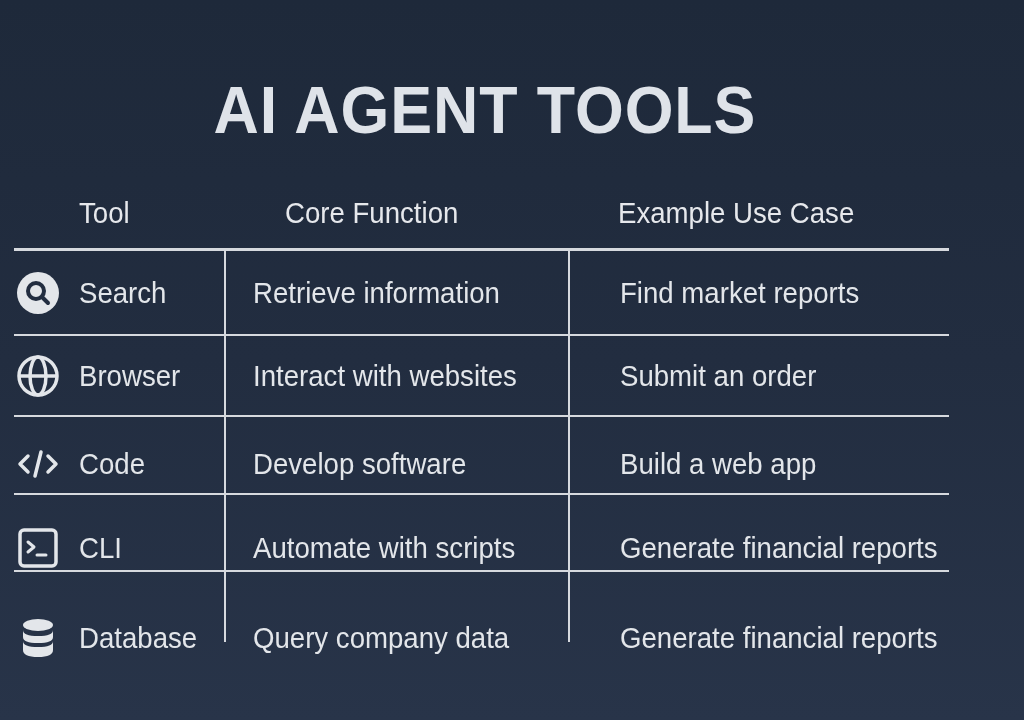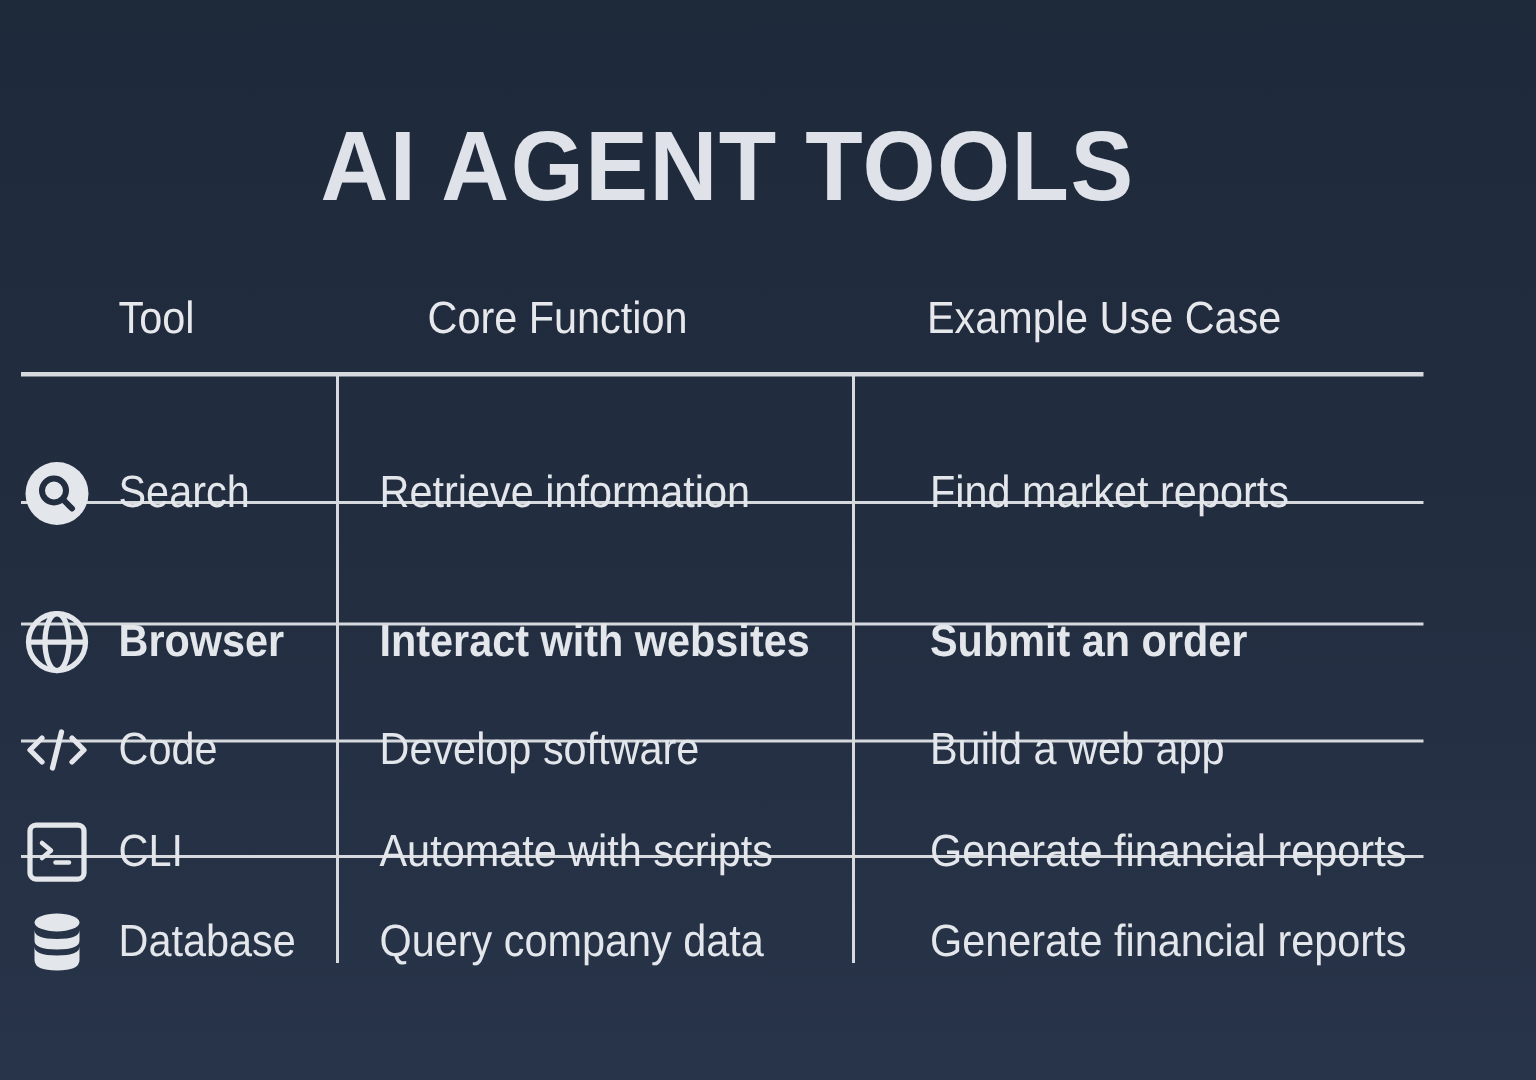--- a/index.html
+++ b/index.html
@@ -14,21 +14,21 @@
     font-size: 66px; font-weight: bold; letter-spacing: 1px; color: #dfe3e9;
     transform: scaleX(0.95); transform-origin: center;
   }
   .hdr {
     position: absolute; top: 196px; font-size: 30px; color: #e6e8ec;
     transform: scaleX(0.92); transform-origin: left;
   }
   .hline { position: absolute; height: 2px; background: #d6d9de; left: 14px; width: 935px; }
   .hline.top { height: 3px; }
   .vline { position: absolute; width: 2px; background: #d6d9de; top: 249px; height: 393px; }
-  .row { position: absolute; left: 0; width: 1024px; height: 40px; margin-top: 36px; }
+  .row { position: absolute; left: 0; width: 1024px; height: 40px; }
   .icon { position: absolute; left: 16px; top: 0; width: 44px; height: 40px; display: flex; align-items: center; justify-content: center; }
   .cell { position: absolute; top: 0; line-height: 40px; font-size: 30px; color: #e3e6ea; white-space: nowrap; transform: scaleX(0.92); transform-origin: left; }
   .c1 { left: 79px; }
   .c2 { left: 253px; }
   .c3 { left: 620px; }
 </style>
 </head>
 <body>
 
 <div class="title">AI AGENT TOOLS</div>
@@ -53,21 +53,21 @@
         <circle cx="22" cy="22" r="21" fill="#e3e6ea"></circle>
         <circle cx="20" cy="20" r="8" fill="none" stroke="#222d40" stroke-width="4"></circle>
         <line x1="26" y1="26" x2="32" y2="32" stroke="#222d40" stroke-width="4" stroke-linecap="round"></line>
       </svg>
     </span>
     <span class="cell c1">Search</span>
     <span class="cell c2">Retrieve information</span>
     <span class="cell c3">Find market reports</span>
   </div>
 
-  <div class="row" style="top:372px;font-weight:bold;">
+  <div class="row" style="top:356px;">
     <span class="icon">
       <svg width="44" height="44" viewBox="0 0 44 44">
         <circle cx="22" cy="22" r="19" fill="none" stroke="#e3e6ea" stroke-width="3.5"></circle>
         <ellipse cx="22" cy="22" rx="8" ry="19" fill="none" stroke="#e3e6ea" stroke-width="3.5"></ellipse>
         <line x1="3" y1="22" x2="41" y2="22" stroke="#e3e6ea" stroke-width="3.5"></line>
       </svg>
     </span>
     <span class="cell c1">Browser</span>
     <span class="cell c2">Interact with websites</span>
     <span class="cell c3">Submit an order</span>
@@ -79,34 +79,34 @@
         <polyline points="12,12 4,20 12,28" fill="none" stroke="#e3e6ea" stroke-width="3.5" stroke-linecap="round" stroke-linejoin="round"></polyline>
         <line x1="25" y1="8" x2="19" y2="32" stroke="#e3e6ea" stroke-width="3.5" stroke-linecap="round"></line>
         <polyline points="32,12 40,20 32,28" fill="none" stroke="#e3e6ea" stroke-width="3.5" stroke-linecap="round" stroke-linejoin="round"></polyline>
       </svg>
     </span>
     <span class="cell c1">Code</span>
     <span class="cell c2">Develop software</span>
     <span class="cell c3">Build a web app</span>
   </div>
 
-  <div class="row" style="top:512px;">
+  <div class="row" style="top:528px;">
     <span class="icon">
       <svg width="44" height="44" viewBox="0 0 44 44">
         <rect x="4" y="4" width="36" height="36" rx="4" fill="none" stroke="#e3e6ea" stroke-width="3.5"></rect>
         <polyline points="12,16 18,21 12,26" fill="none" stroke="#e3e6ea" stroke-width="3" stroke-linecap="round" stroke-linejoin="round"></polyline>
         <line x1="21" y1="29" x2="30" y2="29" stroke="#e3e6ea" stroke-width="3" stroke-linecap="round"></line>
       </svg>
     </span>
     <span class="cell c1">CLI</span>
     <span class="cell c2">Automate with scripts</span>
     <span class="cell c3">Generate financial reports</span>
   </div>
 
-  <div class="row" style="top:572px;">
+  <div class="row" style="top:618px;">
     <span class="icon">
       <svg width="44" height="44" viewBox="0 0 44 44">
         <ellipse cx="22" cy="9" rx="15" ry="6" fill="#e3e6ea"></ellipse>
         <path d="M7,14 Q7,20 22,20 Q37,20 37,14 L37,21 Q37,27 22,27 Q7,27 7,21 Z" fill="#e3e6ea"></path>
         <path d="M7,25 Q7,31 22,31 Q37,31 37,25 L37,34 Q37,41 22,41 Q7,41 7,34 Z" fill="#e3e6ea"></path>
       </svg>
     </span>
     <span class="cell c1">Database</span>
     <span class="cell c2">Query company data</span>
     <span class="cell c3">Generate financial reports</span>

